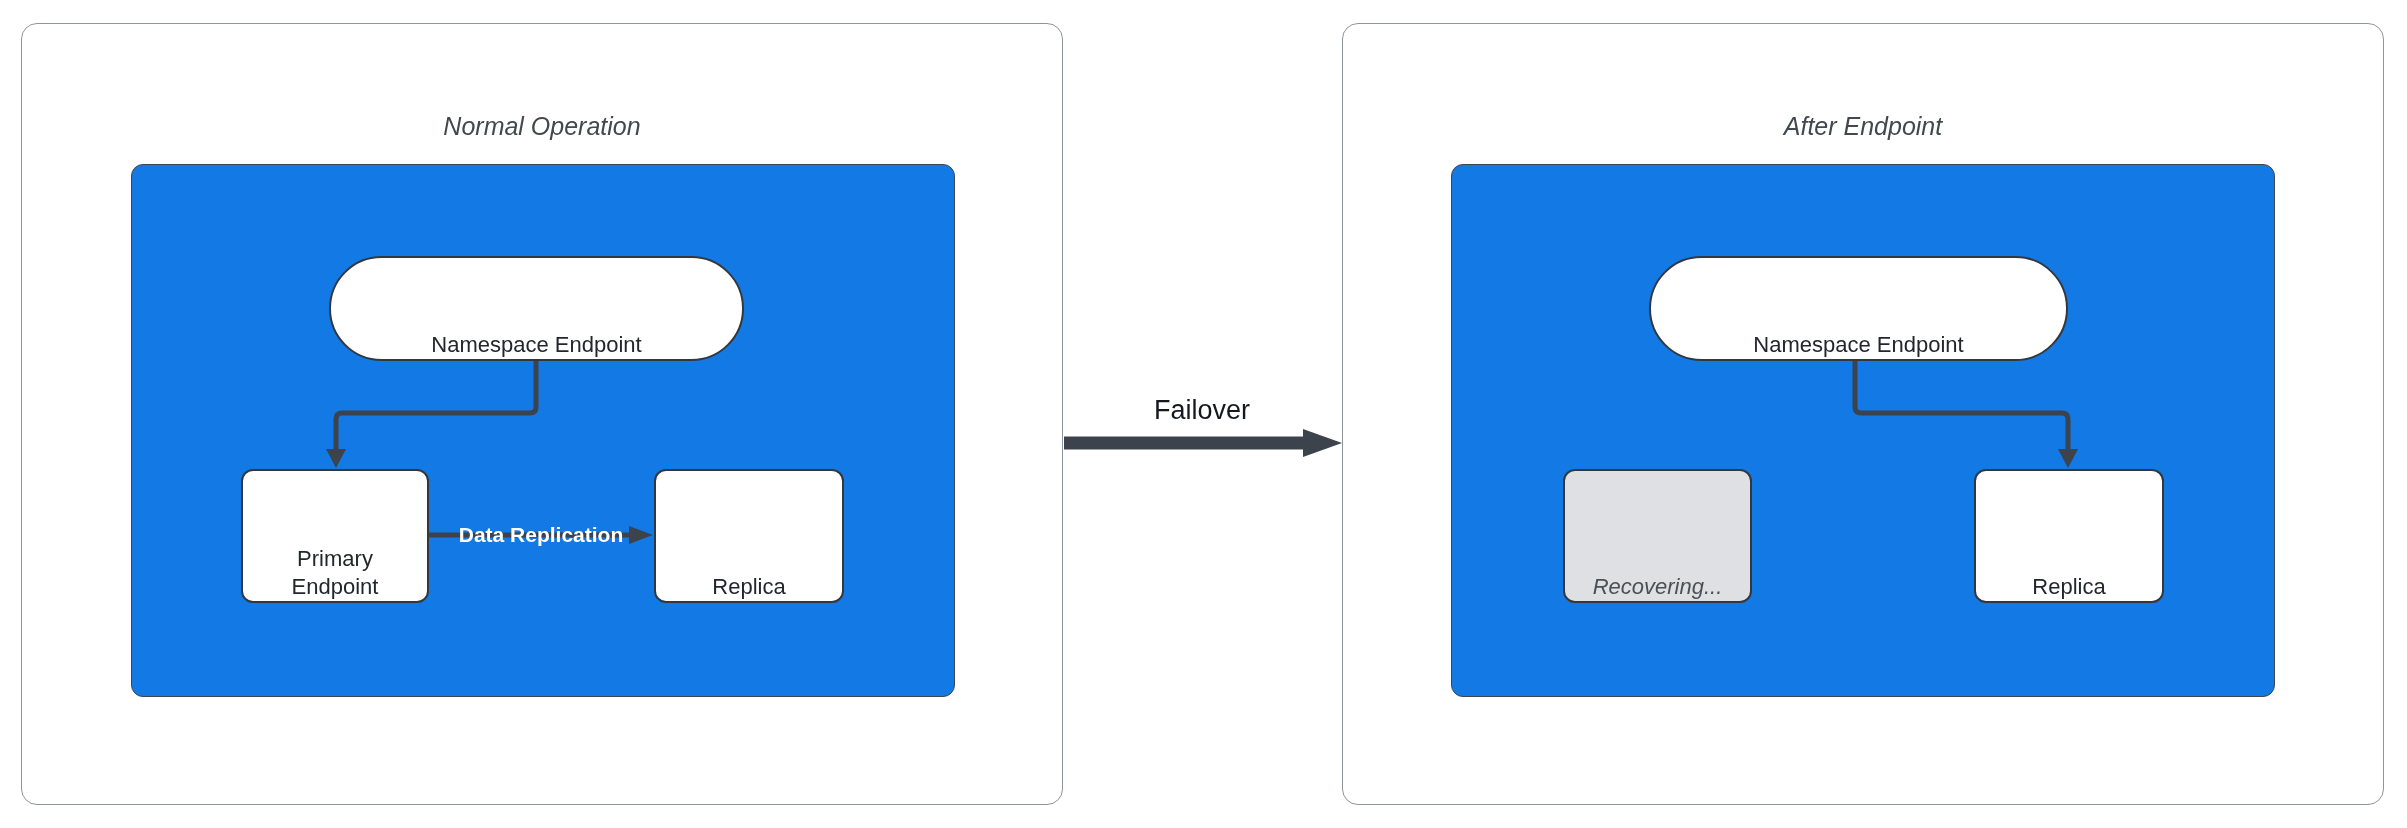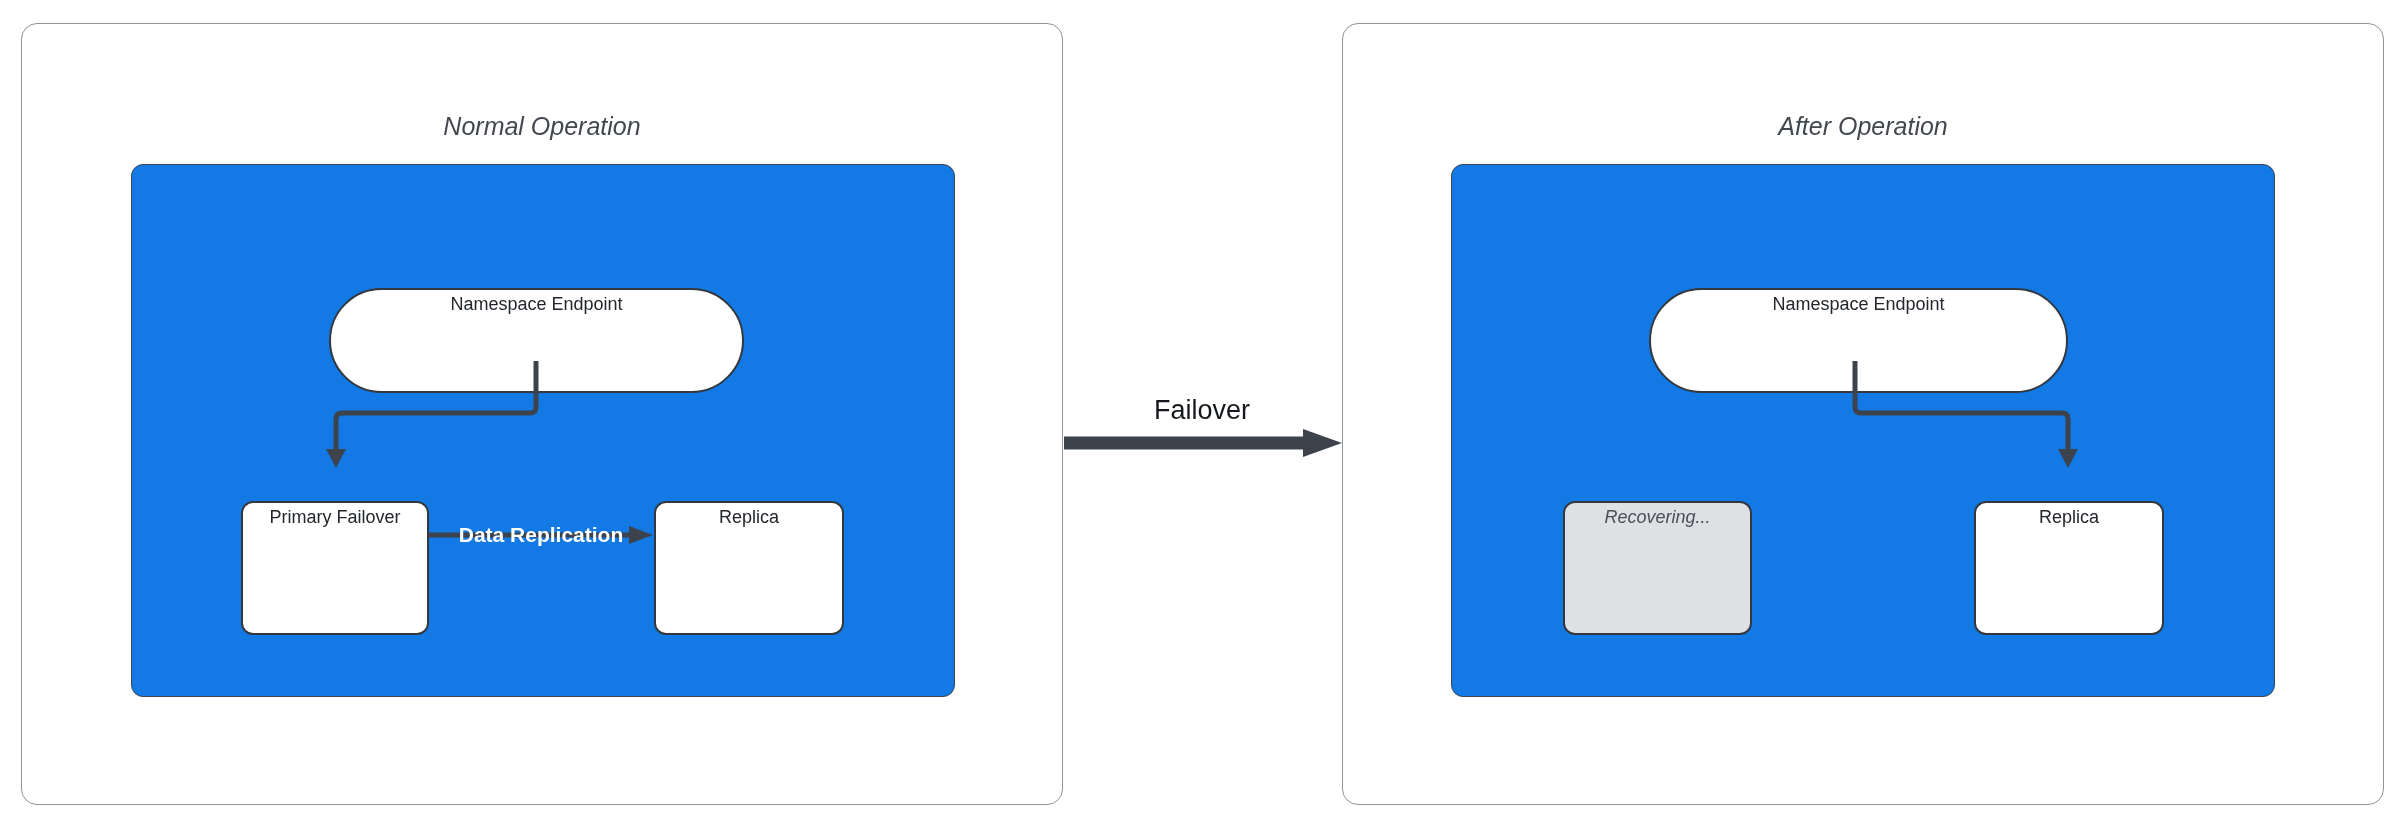--- a/index.html
+++ b/index.html
@@ -27,23 +27,23 @@
   .panel.right{left:1342px;}
 
   .panel-title{position:absolute;top:88px;left:0;width:100%;text-align:center;
     font-style:italic;font-size:25px;color:var(--title-text);}
 
   .cluster{position:absolute;top:140px;width:824px;height:533px;
     background:var(--cluster-fill);border:1.5px solid var(--cluster-border);border-radius:12px;}
   .panel.left .cluster{left:109px;}
   .panel.right .cluster{left:108px;}
 
-  .node{position:absolute;display:flex;align-items:flex-start;justify-content:center;
+  .node{position:absolute;display:flex;align-items:flex-end;justify-content:center;
     text-align:center;background:var(--node-fill);border:2px solid var(--node-border);
-    color:var(--node-text);font-size:18px;line-height:28px;margin-top:32px;}
+    color:var(--node-text);font-size:22px;line-height:28px;}
 
   .pill{width:415px;height:105px;border-radius:53px;top:232px;}
   .panel.left .pill{left:307px;}
   .panel.right .pill{left:306px;width:419px;}
 
   .rect{width:188px;height:134px;border-radius:12px;top:445px;padding:0 14px;}
   .panel.left .rect.primary{left:219px;}
   .panel.left .rect.replica{left:632px;width:190px;}
   .panel.right .rect.recovering{left:220px;width:189px;
     background:var(--recovering-fill);color:var(--recovering-text);font-style:italic;}
@@ -64,29 +64,29 @@
 
 <div class="stage">
 
   <div class="panel left">
     <div class="panel-title">Normal Operation</div>
     <div class="cluster"></div>
     <div class="node pill">
       <span>Namespace Endpoint</span>
     </div>
     <div class="node rect primary">
-      <span>Primary Failover</span>
+      <span>Primary Endpoint</span>
     </div>
     <div class="node rect replica">
       <span>Replica</span>
     </div>
   </div>
 
   <div class="panel right">
-    <div class="panel-title">After Operation</div>
+    <div class="panel-title">After Endpoint</div>
     <div class="cluster"></div>
     <div class="node pill">
       <span>Namespace Endpoint</span>
     </div>
     <div class="node rect recovering">
       <span>Recovering...</span>
     </div>
     <div class="node rect replica">
       <span>Replica</span>
     </div>

